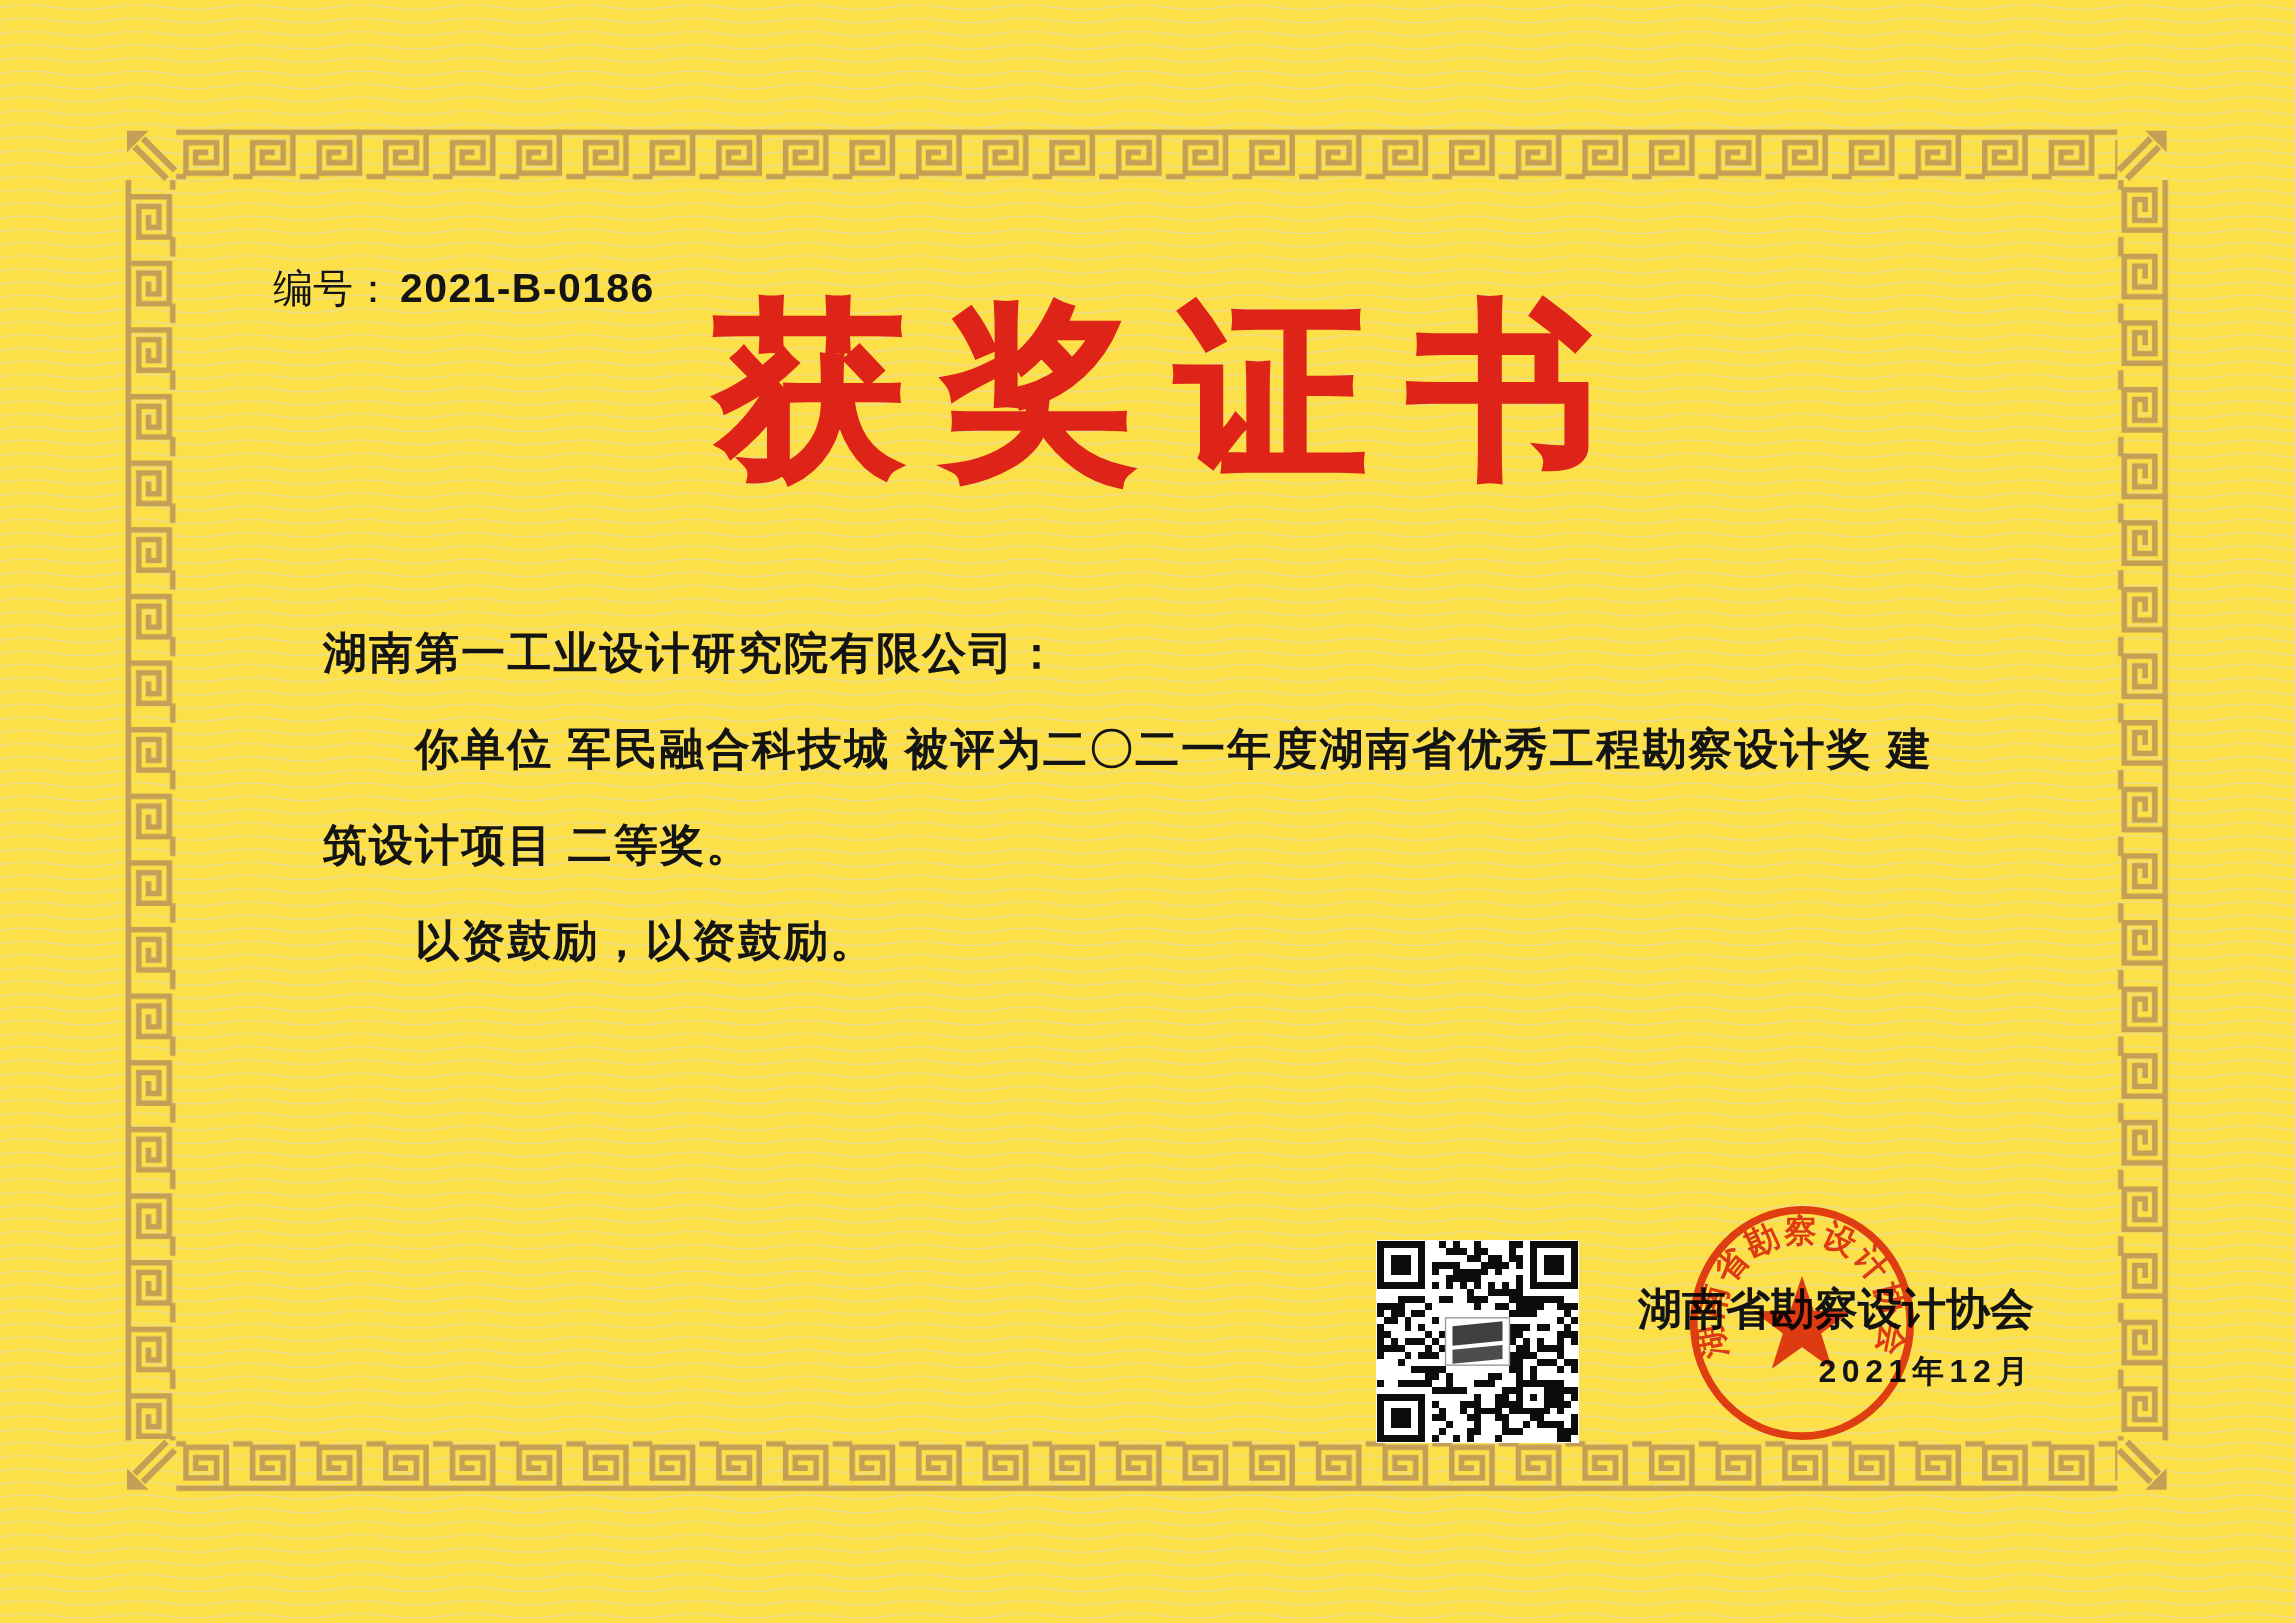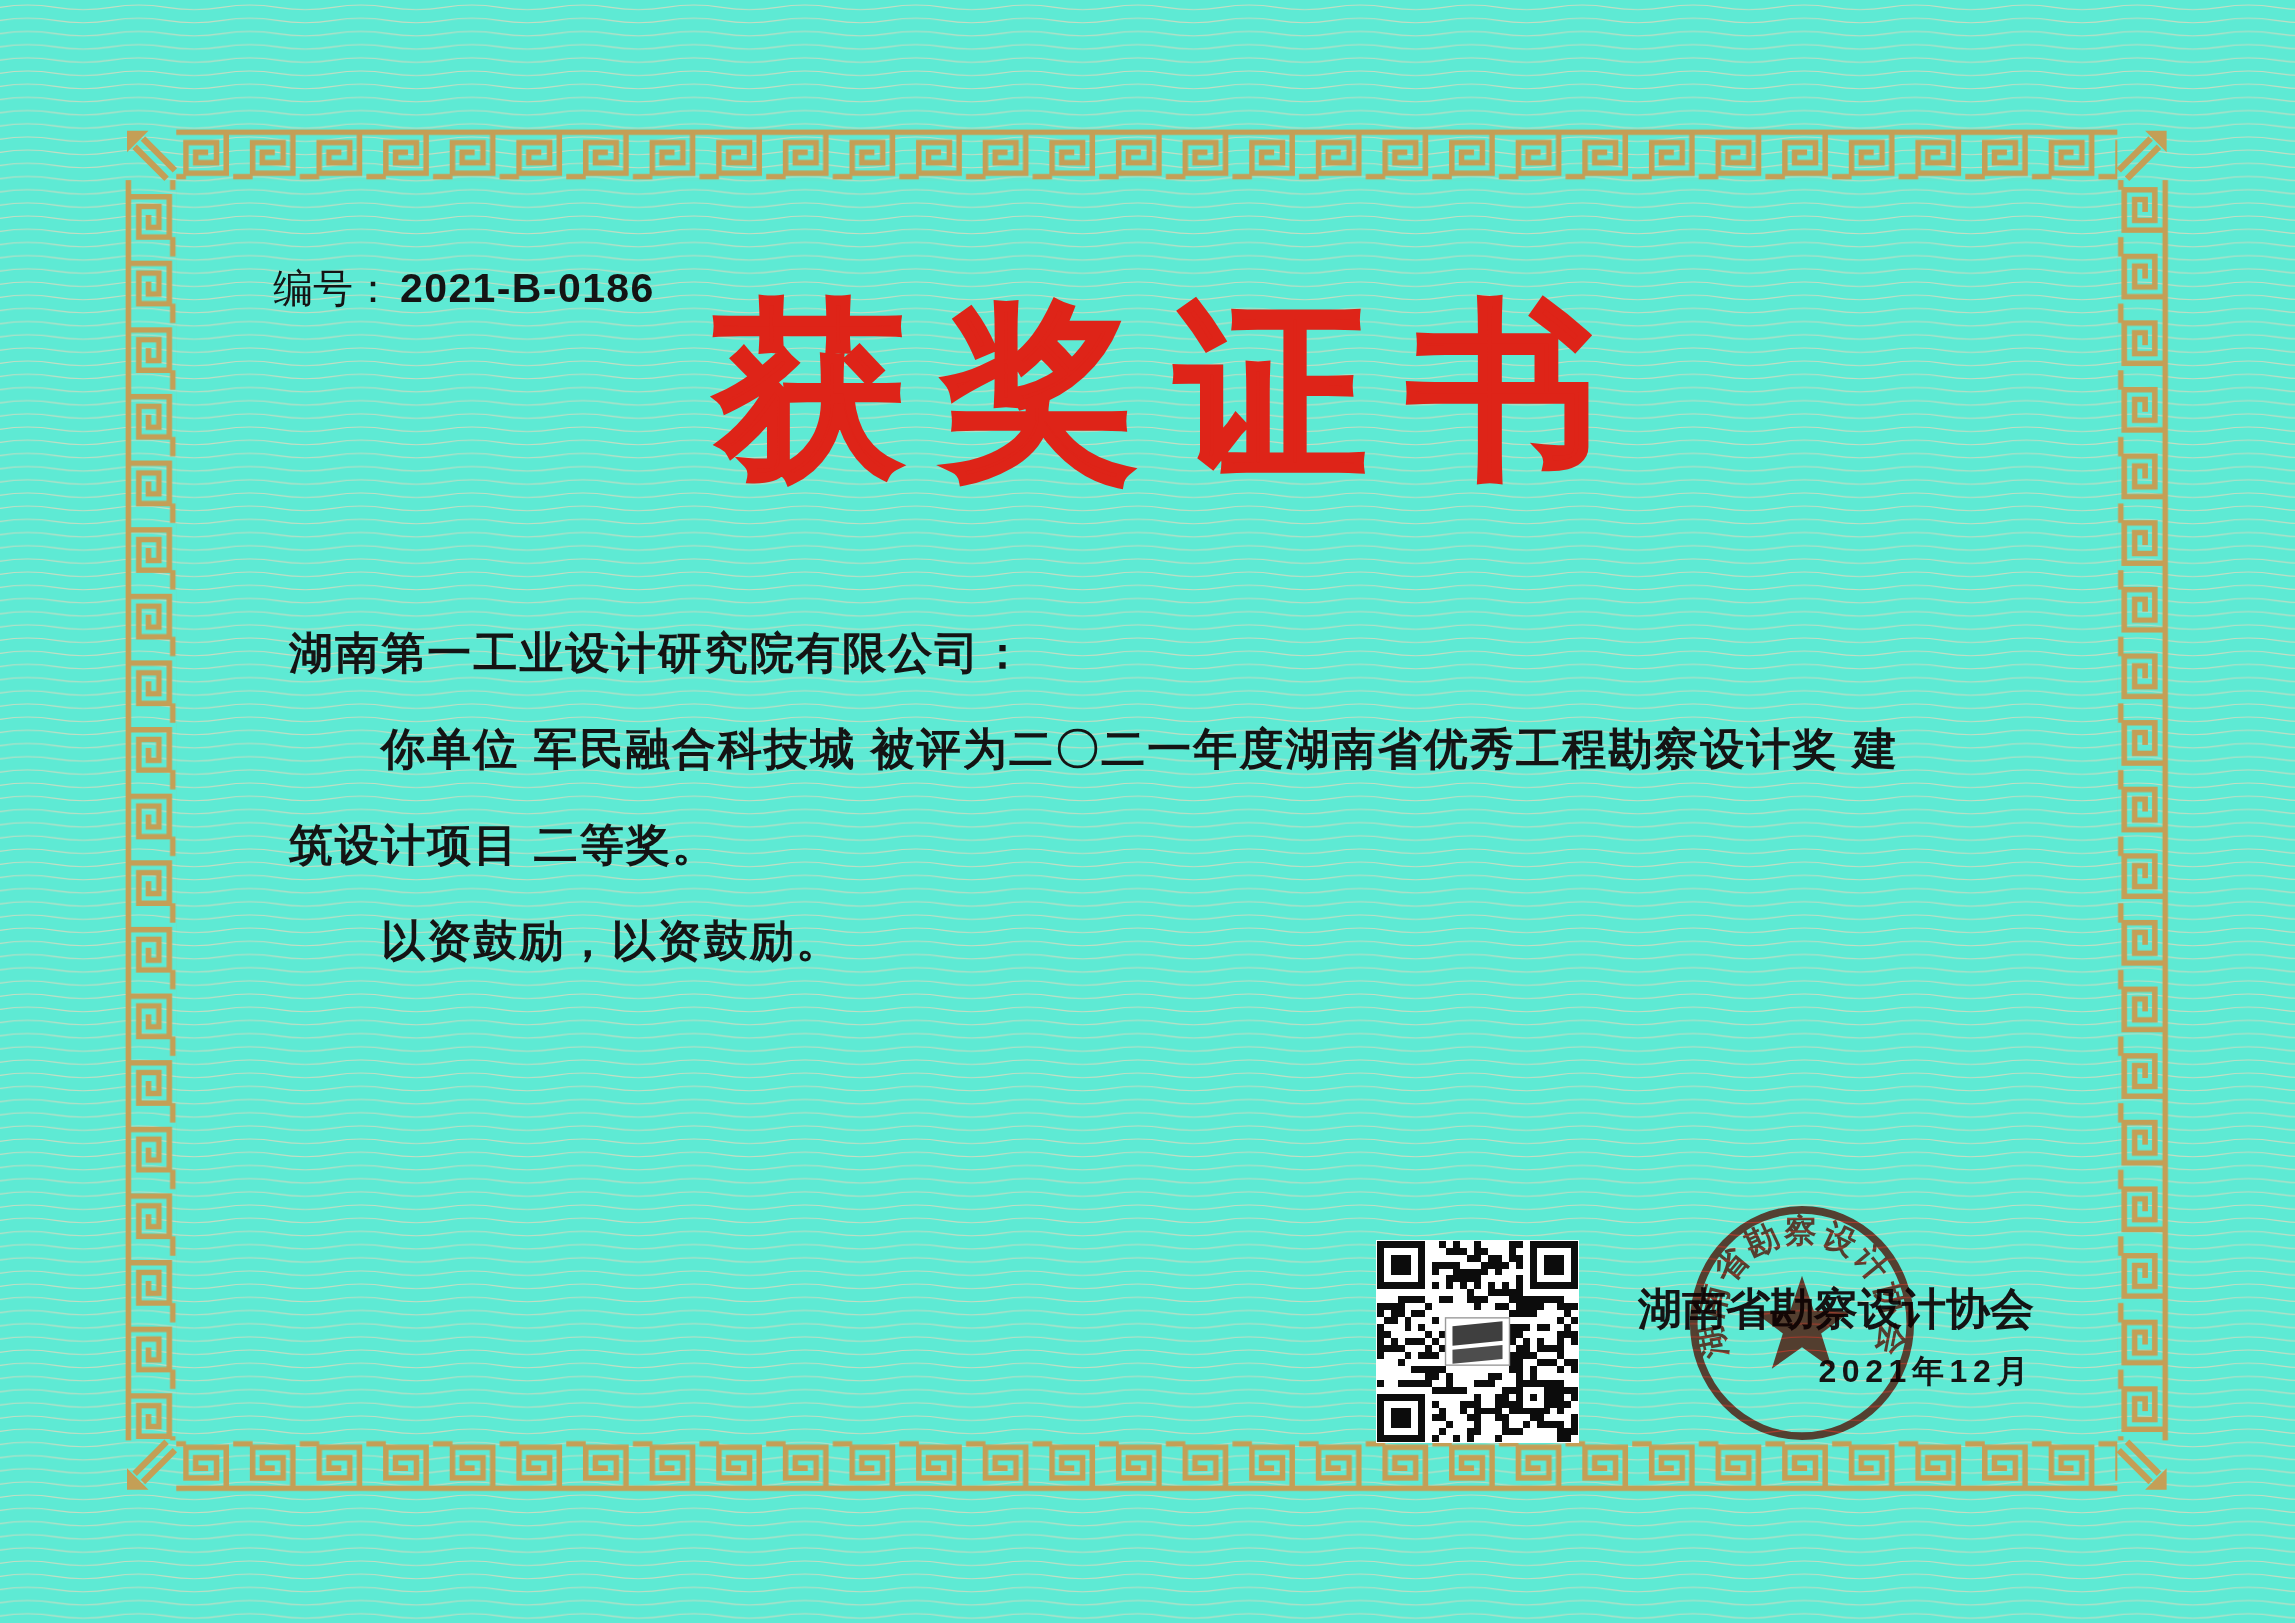--- a/index.html
+++ b/index.html
@@ -1,33 +1,33 @@
 <!DOCTYPE html>
 <html style="font-size:11px"><head>
 <meta charset="utf-8">
 <style>
   html,body{margin:0;padding:0;background:#e8e8e8;}
   .page{
     position:relative;width:2295px;height:1624px;overflow:hidden;
-    background:#5eead4;color:#141414;
+    background:#fde047;color:#141414;
     font-family:"Liberation Sans",sans-serif;
   }
   .layer{position:absolute;left:0;top:0;}
   .abs{position:absolute;}
 
   .serial{left:273px;top:261px;display:flex;align-items:baseline;white-space:nowrap;}
   .serial-label{font-family:"Liberation Serif",serif;font-size:40px;color:#141414;}
   .serial-value{font-size:41px;font-weight:700;letter-spacing:1.4px;margin-left:7px;}
 
   .title{
     left:715px;top:296px;font-size:189px;line-height:1;font-weight:700;
     color:#DE2418;-webkit-text-stroke:4.2px #DE2418;letter-spacing:42px;white-space:nowrap;
   }
 
-  .body-text{left:289px;top:605px;width:1735px;font-size:44px;line-height:96px;
+  .body-text{left:323px;top:605px;width:1735px;font-size:44px;line-height:96px;
     font-weight:700;letter-spacing:2.1px;}
   .body-line{white-space:nowrap;}
   .indent{padding-left:92px;}
 
   .sign-block{left:1527px;top:1279px;width:507px;text-align:right;font-weight:700;}
   .sign-issuer{font-size:44px;line-height:60px;white-space:nowrap;}
   .sign-date{font-size:32px;line-height:65px;letter-spacing:5.6px;white-space:nowrap;}
 
   .qr{left:1376px;top:1240px;}
   .stamp{left:1675px;top:1196px;mix-blend-mode:multiply;opacity:.93;}

